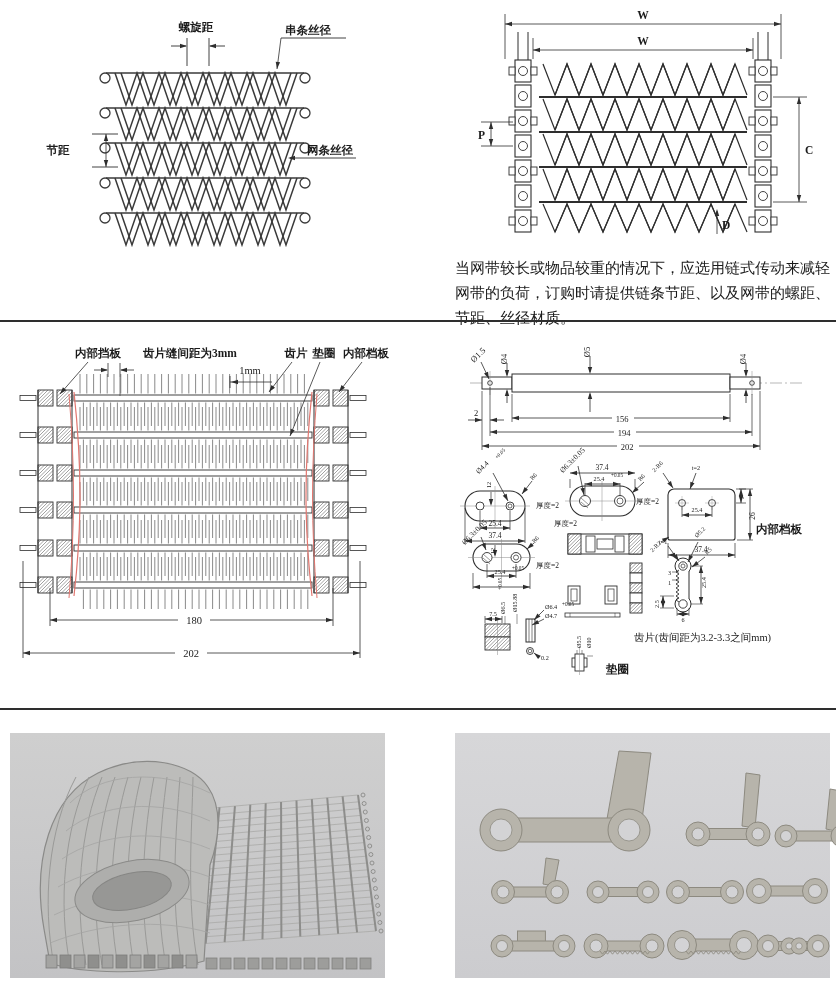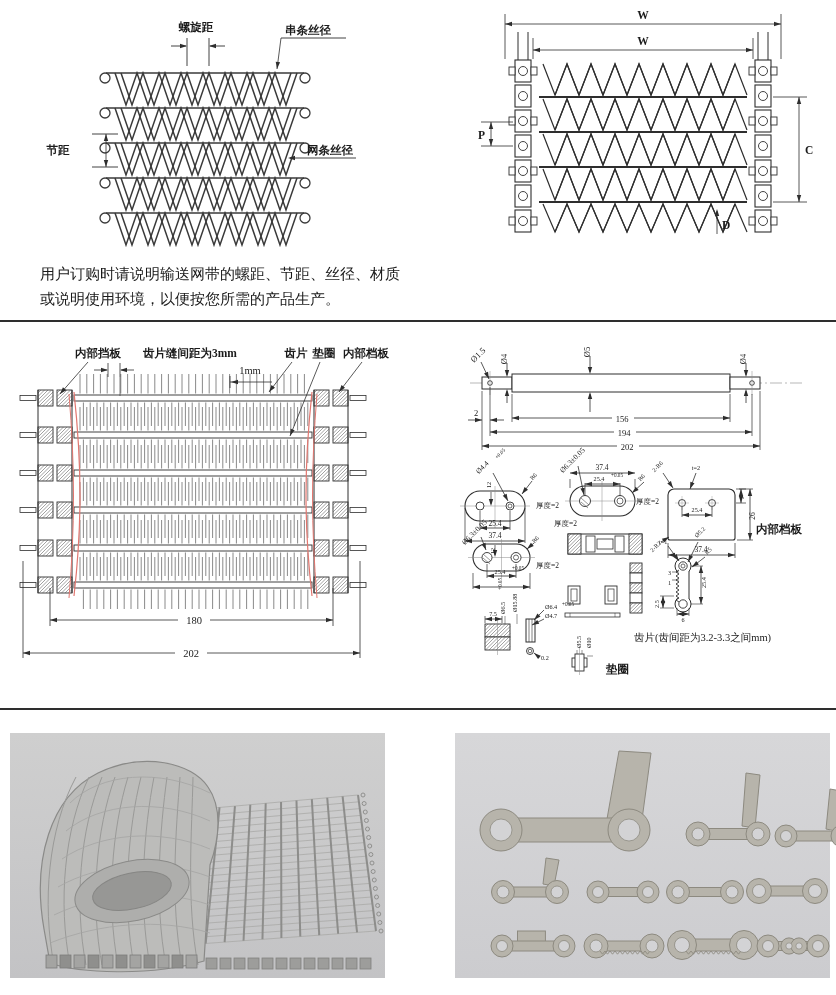--- a/index.html
+++ b/index.html
@@ -71,21 +71,20 @@
         <polygon points="106,134 108.2,141 103.8,141" fill="#2e2e2e"></polygon>
         <polygon points="106,167 103.8,160 108.2,160" fill="#2e2e2e"></polygon>
         <line x1="356" y1="158" x2="290" y2="158" stroke="#2e2e2e" stroke-width="0.9"></line>
         <polygon points="288,158 295,155.8 295,160.2" fill="#2e2e2e"></polygon>
       </g>
     <text class="lbl" x="196" y="31" text-anchor="middle">螺旋距</text>
     <text class="lbl" x="308" y="34" text-anchor="middle">串条丝径</text>
     <text class="lbl" x="58" y="154" text-anchor="middle">节距</text>
     <text class="lbl" x="330" y="154" text-anchor="middle">网条丝径</text>
   </svg>
-  <p class="abs caption" style="left:40px;top:262px;width:372px">用户订购时请说明输送网带的螺距、节距、丝径、材质或说明使用环境，以便按您所需的产品生产。</p>
 
   <svg class="abs" style="left:455px;top:2px" width="375" height="240" viewBox="0 0 375 240">
     <g id="gBelt">
         <line x1="63" y1="30" x2="63" y2="58" stroke="#2e2e2e" stroke-width="1"></line>
         <line x1="73" y1="30" x2="73" y2="58" stroke="#2e2e2e" stroke-width="1"></line>
         <rect x="60" y="58" width="16" height="22" fill="#fff" stroke="#2e2e2e" stroke-width="1.1"></rect>
         <circle cx="68" cy="69" r="4.5" fill="none" stroke="#2e2e2e" stroke-width="0.9"></circle>
         <rect x="54" y="65" width="6" height="8" fill="#fff" stroke="#2e2e2e" stroke-width="0.9"></rect>
         <rect x="76" y="65" width="6" height="8" fill="#fff" stroke="#2e2e2e" stroke-width="0.9"></rect>
         <rect x="60" y="83" width="16" height="22" fill="#fff" stroke="#2e2e2e" stroke-width="1.1"></rect>
@@ -168,20 +167,21 @@
         <polygon points="344,200 341.8,193 346.2,193" fill="#2e2e2e"></polygon>
         <line x1="262" y1="232" x2="262" y2="209" stroke="#2e2e2e" stroke-width="0.8"></line>
         <polygon points="262,207 264.2,214 259.8,214" fill="#2e2e2e"></polygon>
       </g>
     <text class="lbl" x="188" y="17" text-anchor="middle">W</text>
     <text class="lbl" x="188" y="43" text-anchor="middle">W</text>
     <text class="lbl" x="30" y="137" text-anchor="end">P</text>
     <text class="lbl" x="350" y="152">C</text>
     <text class="lbl" x="267" y="227">D</text>
   </svg>
+  <p class="abs caption" style="left:455px;top:256px;width:376px">当网带较长或物品较重的情况下，应选用链式传动来减轻网带的负荷，订购时请提供链条节距、以及网带的螺距、节距、丝径材质。</p>
 
   <div class="rule" style="top: 320px; background: rgb(46, 46, 46);"></div>
 
   <svg class="abs" style="left:8px;top:336px" width="400" height="372" viewBox="0 0 400 372">
     <g id="gC">
         <rect x="30" y="54" width="15" height="16" fill="#fff" stroke="#2e2e2e" stroke-width="0.9"></rect>
         <line x1="30" y1="57" x2="33" y2="54" stroke="#555" stroke-width="0.55"></line>
         <line x1="30" y1="60.5" x2="36.5" y2="54" stroke="#555" stroke-width="0.55"></line>
         <line x1="30" y1="64" x2="40" y2="54" stroke="#555" stroke-width="0.55"></line>
         <line x1="30" y1="67.5" x2="43.5" y2="54" stroke="#555" stroke-width="0.55"></line>

